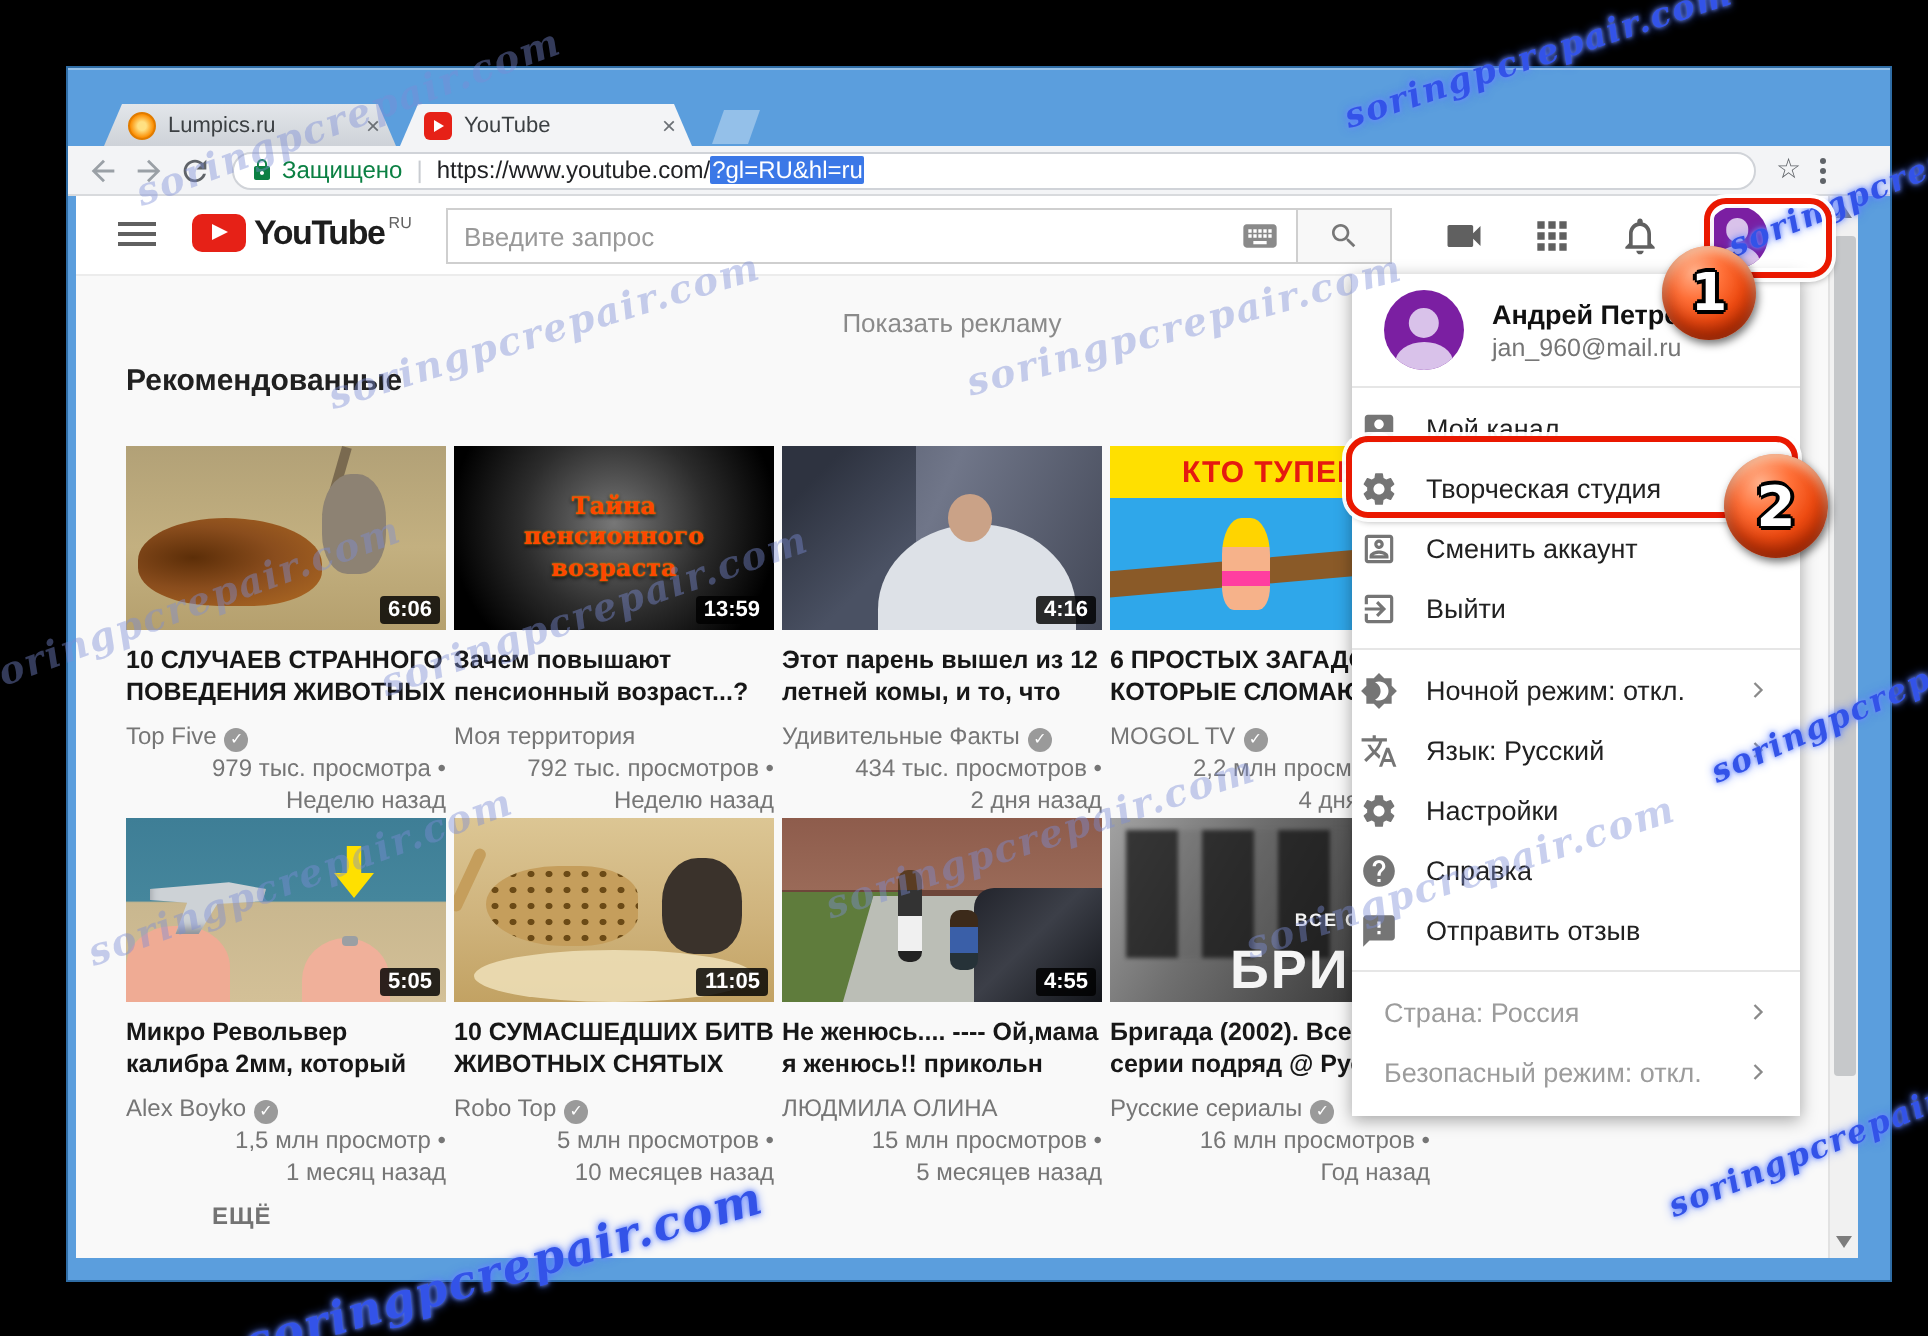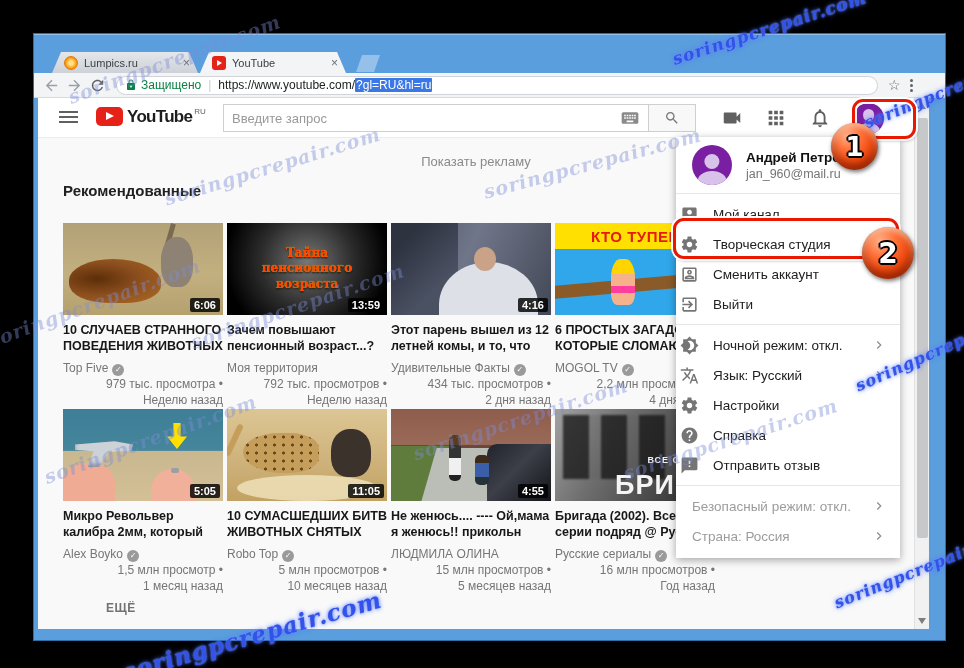--- a/index.html
+++ b/index.html
@@ -490,27 +490,27 @@
     <div class="mi">
       <svg class="ic" viewBox="0 0 24 24">
           <path d="M20 2H4c-1.1 0-1.99.9-1.99 2L2 22l4-4h14c1.1 0 2-.9 2-2V4c0-1.1-.9-2-2-2zm-7 12h-2v-2h2v2zm0-4h-2V6h2v4z"></path>
         </svg>
       <span class="ml">Отправить отзыв</span>
     </div>
   </div>
 
   <div class="m-group">
     <div class="mi mi-plain mi-grey">
-      <span class="ml">Безопасный режим: откл.</span>
+      <span class="ml">Страна: Россия</span>
       <svg class="chev" viewBox="0 0 24 24">
           <polyline points="9 6 15 12 9 18"></polyline>
         </svg>
     </div>
     <div class="mi mi-plain mi-grey">
-      <span class="ml">Страна: Россия</span>
+      <span class="ml">Безопасный режим: откл.</span>
       <svg class="chev" viewBox="0 0 24 24">
           <polyline points="9 6 15 12 9 18"></polyline>
         </svg>
     </div>
   </div>
 </div>
 
 <div class="hl-rect hl-avatar"></div>
 <div class="hl-rect hl-menu-item"></div>
 <div class="ball ball1">

